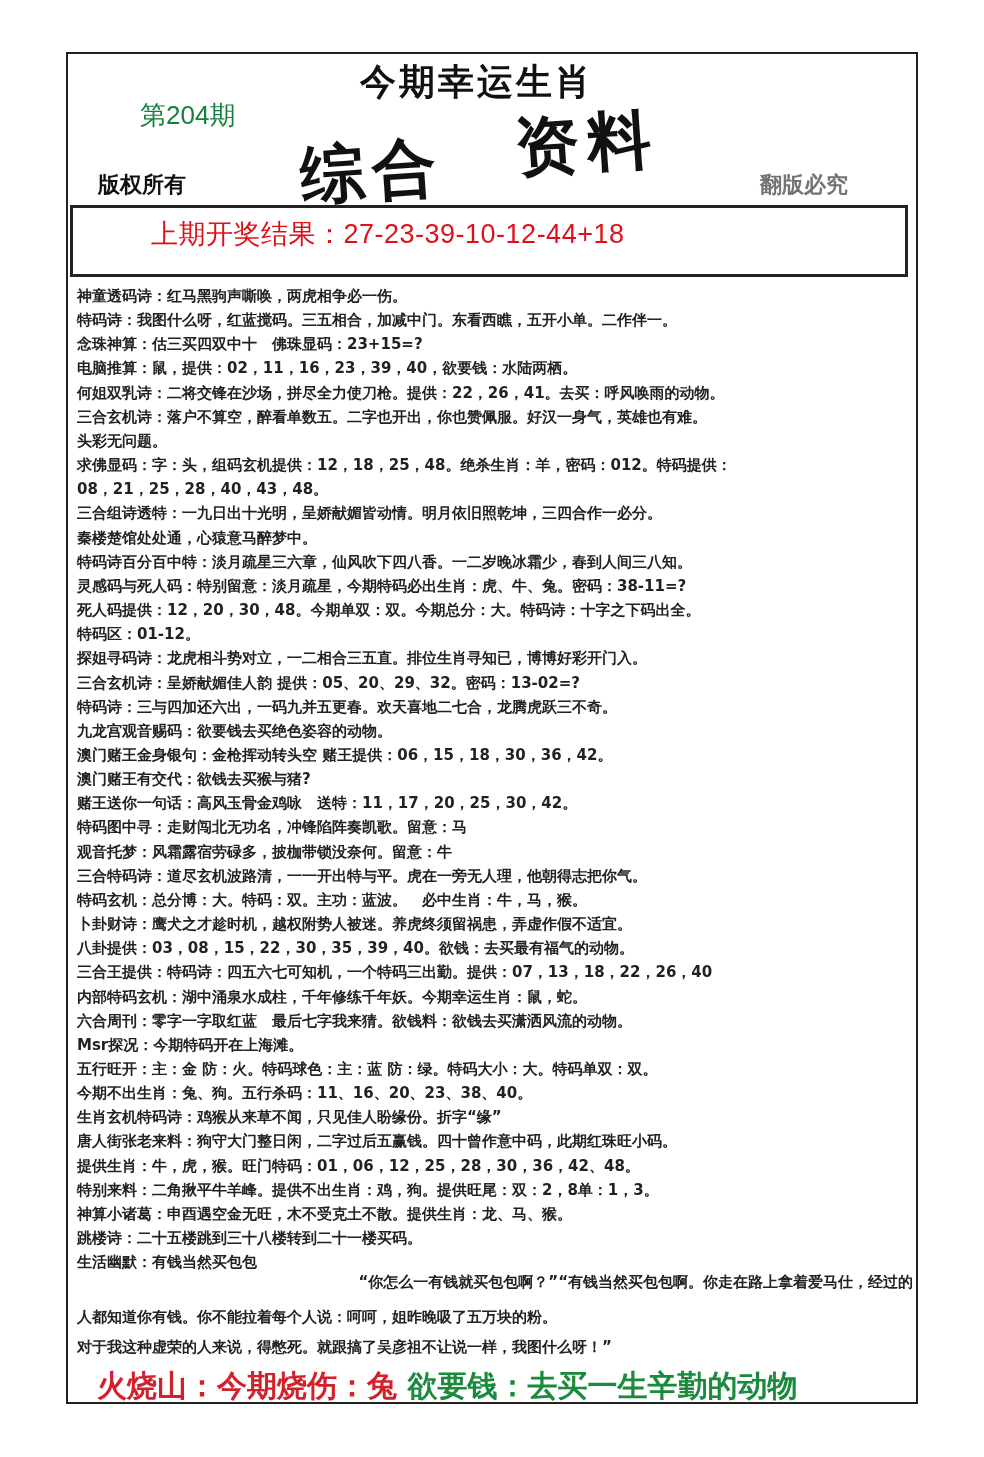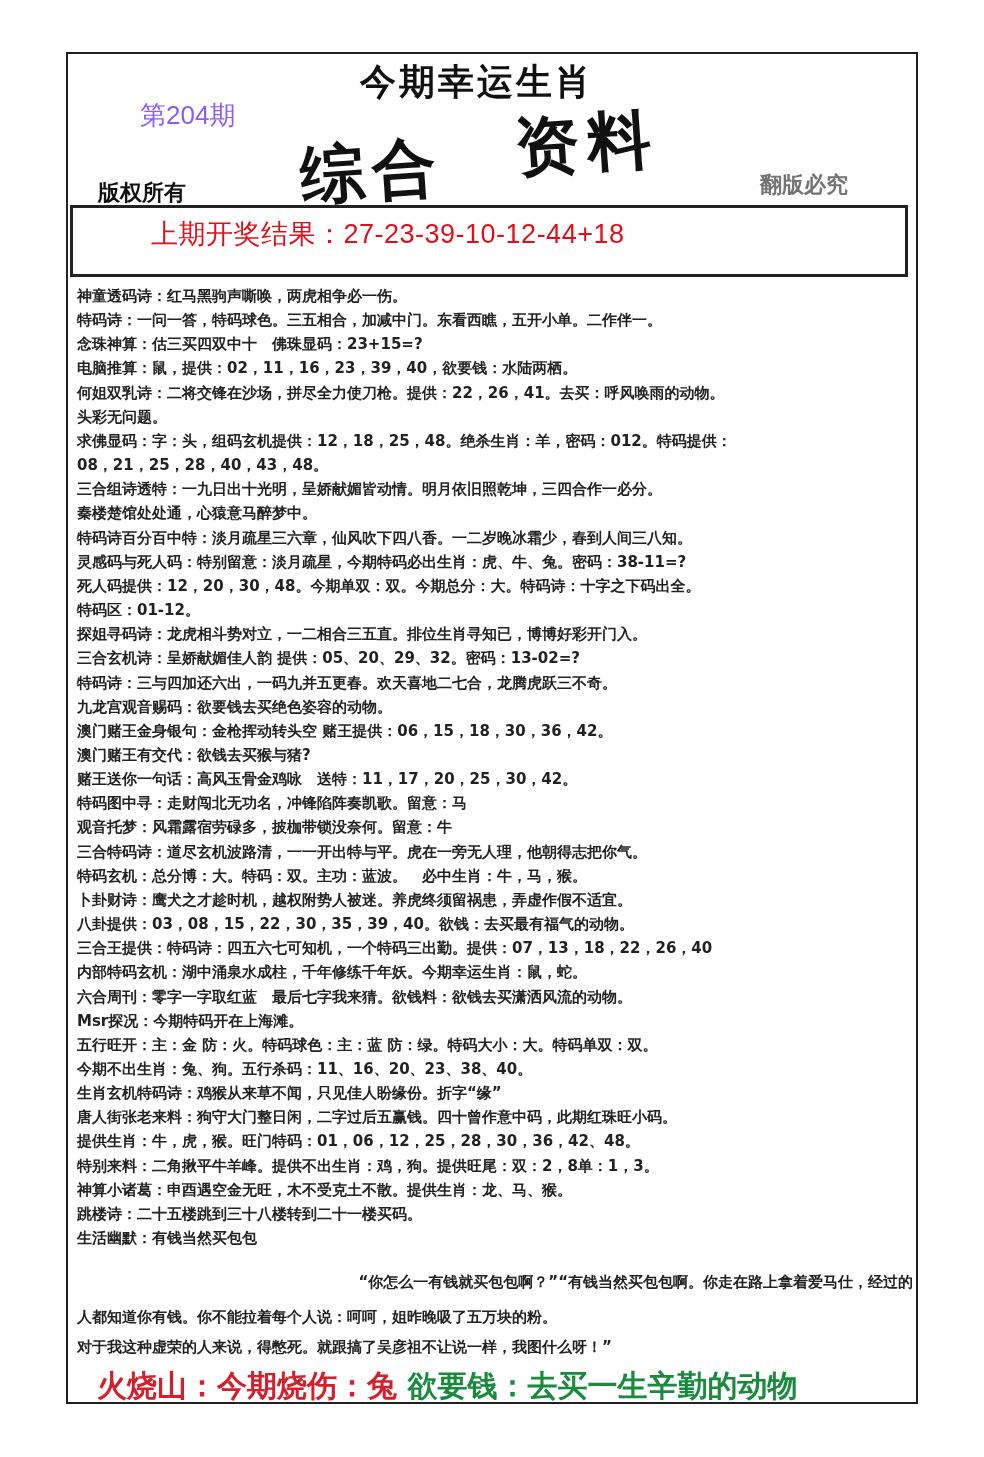--- a/index.html
+++ b/index.html
@@ -5,24 +5,24 @@
   html, body { margin: 0; padding: 0; background: #ffffff; }
   body { width: 984px; height: 1457px; position: relative; overflow: hidden; font-family: "DejaVu Sans", sans-serif; }
   .frame {
     position: absolute; left: 66px; top: 52px; width: 852px; height: 1352px;
     border: 2px solid #222; box-sizing: border-box; background: #fff;
   }
   .header-title {
     position: absolute; left: 360px; top: 58px; font-size: 36px; font-weight: bold;
     letter-spacing: 3px; color: #111; font-family: "DejaVu Serif", serif;
   }
-  .issue { position: absolute; left: 140px; top: 98px; font-size: 26px; color: #8b5cf6; font-family: "Liberation Sans", sans-serif; }
+  .issue { position: absolute; left: 140px; top: 98px; font-size: 26px; color: #15803d; font-family: "Liberation Sans", sans-serif; }
   .big1 { position: absolute; left: 300px; top: 128px; font-size: 64px; font-weight: bold; color: #111; letter-spacing: 8px; font-family: "DejaVu Serif", serif; transform: rotate(-4deg); }
   .big2 { position: absolute; left: 515px; top: 100px; font-size: 64px; font-weight: bold; color: #111; letter-spacing: 8px; font-family: "DejaVu Serif", serif; transform: rotate(-4deg); }
-  .copy-left { position: absolute; left: 98px; top: 170px; font-size: 22px; font-weight: bold; color: #111; font-family: "DejaVu Serif", serif; margin-top: 8px; }
+  .copy-left { position: absolute; left: 98px; top: 170px; font-size: 22px; font-weight: bold; color: #111; font-family: "DejaVu Serif", serif; }
   .copy-right { position: absolute; left: 760px; top: 170px; font-size: 22px; font-weight: bold; color: #737373; font-family: "DejaVu Serif", serif; }
   .result-box {
     position: absolute; left: 70px; top: 205px; width: 838px; height: 72px;
     border: 3px solid #222; box-sizing: border-box;
   }
   .result-text { position: absolute; left: 78px; top: 8px; font-size: 27px; color: #e0101a; font-family: "Liberation Sans", sans-serif; letter-spacing: 0.5px; }
   .lines { position: absolute; left: 77px; top: 284px; width: 836px; }
   .line { font-size: 15px; line-height: 24.15px; color: #222; white-space: nowrap; font-weight: bold; }
   .story { position: absolute; left: 77px; width: 836px; font-size: 15px; color: #222; white-space: nowrap; font-weight: bold; }
   .footer { position: absolute; left: 97px; top: 1366px; font-size: 30px; font-weight: bold; font-family: "DejaVu Serif", serif; white-space: nowrap; text-align: center; }
@@ -42,24 +42,25 @@
 <div class="copy-right">翻版必究</div>
 
 <div class="result-box">
   <div class="result-text">
     <span>上期开奖结果：</span><span>27-23-39-10-12-44+18</span>
   </div>
 </div>
 
 <div class="lines">
   <div class="line">神童透码诗：红马黑驹声嘶唤，两虎相争必一伤。</div>
-  <div class="line">特码诗：一问一答，特码球色。三五相合，加减中门。东看西瞧，五开小单。二作伴一。</div>
+  <div class="line">特码诗：我图什么呀，红蓝搅码。三五相合，加减中门。东看西瞧，五开小单。二作伴一。</div>
   <div class="line">念珠神算：估三买四双中十　佛珠显码：23+15=?</div>
   <div class="line">电脑推算：鼠，提供：02，11，16，23，39，40，欲要钱：水陆两栖。</div>
   <div class="line">何姐双乳诗：二将交锋在沙场，拼尽全力使刀枪。提供：22，26，41。去买：呼风唤雨的动物。</div>
+  <div class="line">三合玄机诗：落户不算空，醉看单数五。二字也开出，你也赞佩服。好汉一身气，英雄也有难。</div>
   <div class="line">头彩无问题。</div>
   <div class="line">求佛显码：字：头，组码玄机提供：12，18，25，48。绝杀生肖：羊，密码：012。特码提供：</div>
   <div class="line">08，21，25，28，40，43，48。</div>
   <div class="line">三合组诗透特：一九日出十光明，呈娇献媚皆动情。明月依旧照乾坤，三四合作一必分。</div>
   <div class="line">秦楼楚馆处处通，心猿意马醉梦中。</div>
   <div class="line">特码诗百分百中特：淡月疏星三六章，仙风吹下四八香。一二岁晚冰霜少，春到人间三八知。</div>
   <div class="line">灵感码与死人码：特别留意：淡月疏星，今期特码必出生肖：虎、牛、兔。密码：38-11=?</div>
   <div class="line">死人码提供：12，20，30，48。今期单双：双。今期总分：大。特码诗：十字之下码出全。</div>
   <div class="line">特码区：01-12。</div>
   <div class="line">探姐寻码诗：龙虎相斗势对立，一二相合三五直。排位生肖寻知已，博博好彩开门入。</div>

